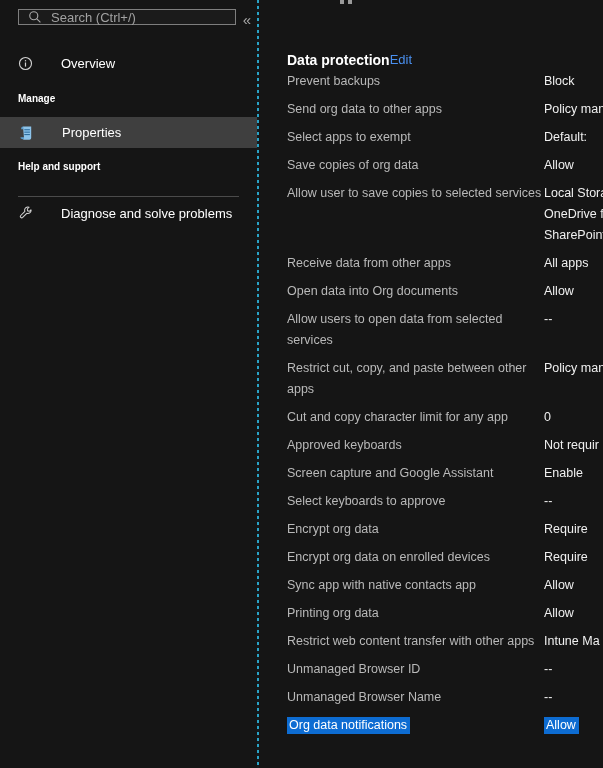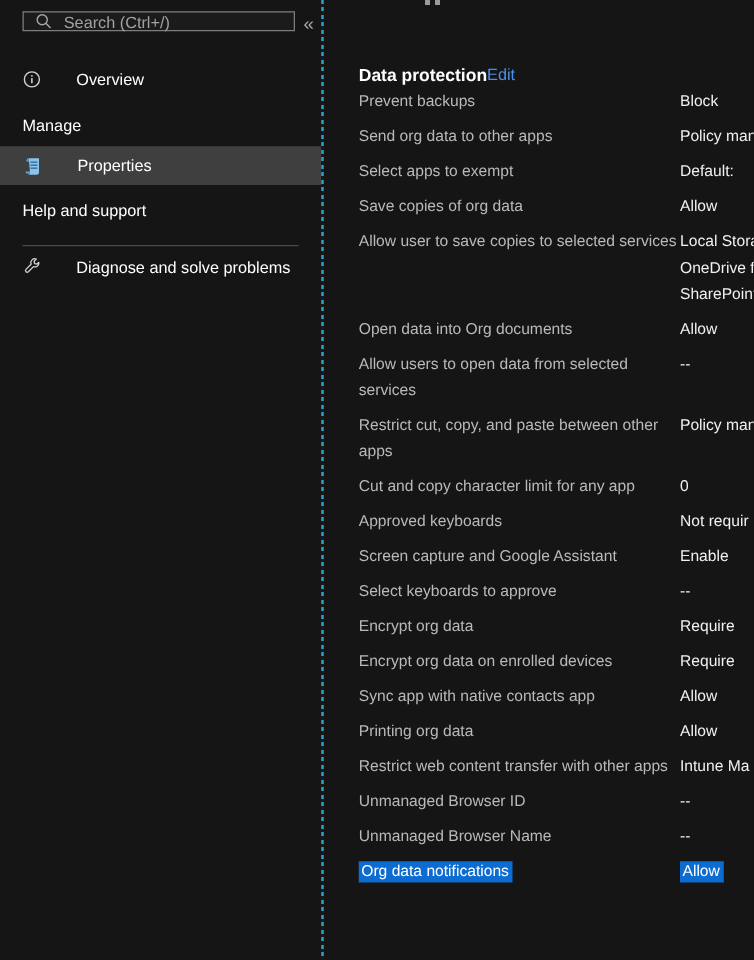--- a/index.html
+++ b/index.html
@@ -23,21 +23,21 @@
     position:absolute;left:239px;top:10px;width:16px;height:20px;
     color:#a8a8a8;font-size:15px;line-height:20px;text-align:center;cursor:pointer;
   }
   .nav-item{
     position:absolute;left:0;width:257px;height:28px;
     display:flex;align-items:center;gap:28px;padding-left:18px;box-sizing:border-box;
     color:#ffffff;font-size:13px;cursor:pointer;
   }
   .nav-item.selected{background:#3f3f3f;height:31px;}
   .section-header{
-    position:absolute;left:18px;color:#ffffff;font-size:13px;font-weight:normal;
+    position:absolute;left:18px;color:#ffffff;font-size:10px;font-weight:bold;
   }
   .sidebar-hr{position:absolute;left:18px;width:221px;height:1px;background:#4b4b4b;}
   .icon{flex:none;display:inline-flex;}
   
   .pane-divider{
     position:absolute;left:257px;top:0;width:2px;height:768px;
     background:repeating-linear-gradient(180deg,#29a3c7 0 3px,#131b1e 3px 6px);
     cursor:col-resize;
   }
   
@@ -144,20 +144,24 @@
     <div class="value"><span>Allow</span></div>
   </div>
 
   <div class="row">
     <div class="label"><span>Allow user to save copies to selected services</span></div>
     <div class="value"><span>Local Stora
 OneDrive f
 SharePoint</span></div>
   </div>
 
+  <div class="row">
+    <div class="label"><span>Receive data from other apps</span></div>
+    <div class="value"><span>All apps</span></div>
+  </div>
 
   <div class="row">
     <div class="label"><span>Open data into Org documents</span></div>
     <div class="value"><span>Allow</span></div>
   </div>
 
   <div class="row">
     <div class="label"><span>Allow users to open data from selected services</span></div>
     <div class="value"><span>--</span></div>
   </div>

